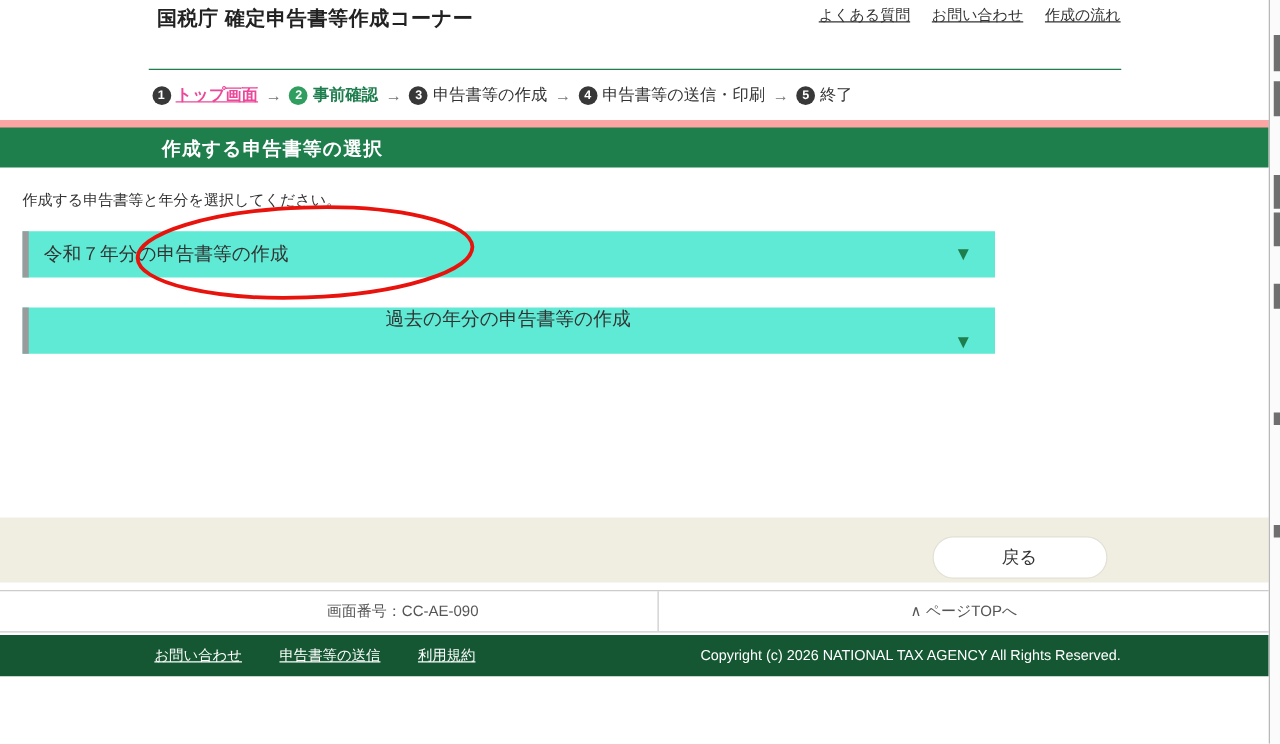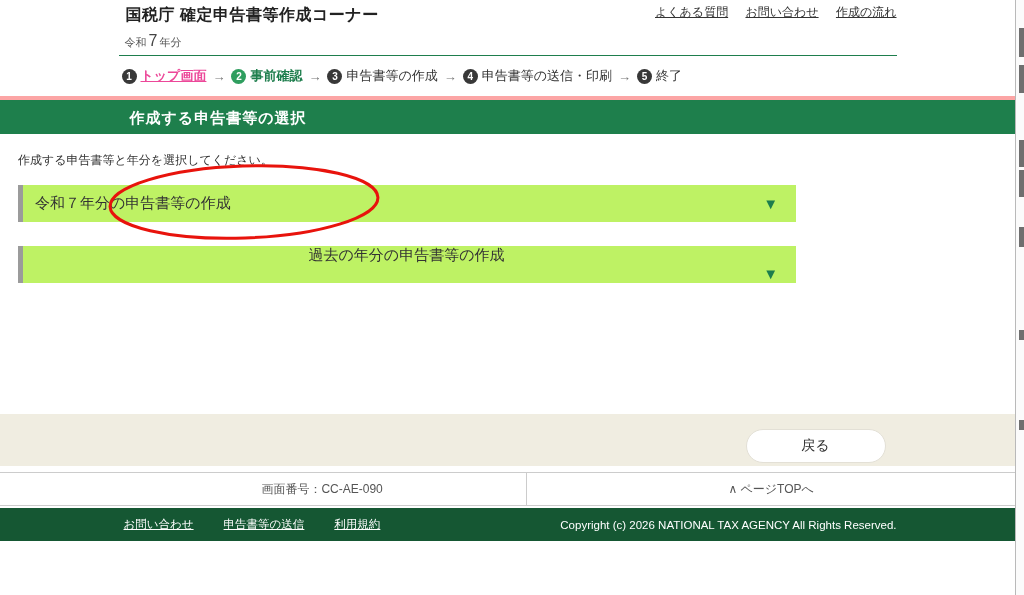--- a/index.html
+++ b/index.html
@@ -31,28 +31,28 @@
   .step { display:flex; align-items:center; white-space:nowrap; }
   .step .circ { display:inline-block; width:15px; height:15px; border-radius:50%;
     background:#383838; color:#fff; font-size:10px; font-weight:bold;
     text-align:center; line-height:15px; margin-right:4px; }
   .step.current .circ { background:#2f9e5f; }
   .step.current .lbl { color:#1e7e4d; font-weight:bold; }
   .step .lbl.linked { color:#ec4899; text-decoration:underline; cursor:pointer;font-weight:bold; }
   .arrow { color:#777; margin:0 6px; font-size:13px; }
 
   
-  .title-bar { height:38px; background:#1e7f4c; border-top:4px solid #fca5a5; }
+  .title-bar { height:38px; background:#1e7f4c; border-top:6px solid #fca5a5; }
   .title-bar .container { line-height:36px; }
   .title-bar span { color:#fff; font-weight:bold; font-size:15px; padding-left:11px; letter-spacing:1px; }
 
   
   .content { height:280px;margin-left:18px; }
   .instruction { padding-top:18px; font-size:12px; color:#333; }
-  .accordion { margin-top:16px; height:37px; background:#bef264;
+  .accordion { margin-top:16px; height:37px; background:#5eead4;
     border-left:5px solid #9b9b9b; display:flex; align-items:center;
     padding:0 18px 0 12px; cursor:pointer; }
   .accordion + .accordion { margin-top:24px;flex-direction:column; }
   .accordion .a-label { font-size:15px; color:#333; }
   .accordion .tri { margin-left:auto; color:#1e7e4d; font-size:15px; }
 
   
   .annot { position:absolute; left:0; top:0; width:1015px; height:595px; pointer-events:none; }
 
   
@@ -78,23 +78,20 @@
   .footer a:first-child { margin-left:5px; }
   .copyright { margin-left:auto; color:#fff; font-size:11.5px; }
 </style>
 </head>
 <body>
 
 <div class="page">
 
   <div class="container header-area">
     <div class="site-title">国税庁 確定申告書等作成コーナー</div>
-    <div class="year-line">
-      <span>令和</span><span class="big">7</span><span>年分</span>
-    </div>
     <div class="header-links">
       <a>よくある質問</a>
       <a>お問い合わせ</a>
       <a>作成の流れ</a>
     </div>
   </div>
 
   <div class="container stepnav">
     <span class="step">
       <span class="circ">1</span>

